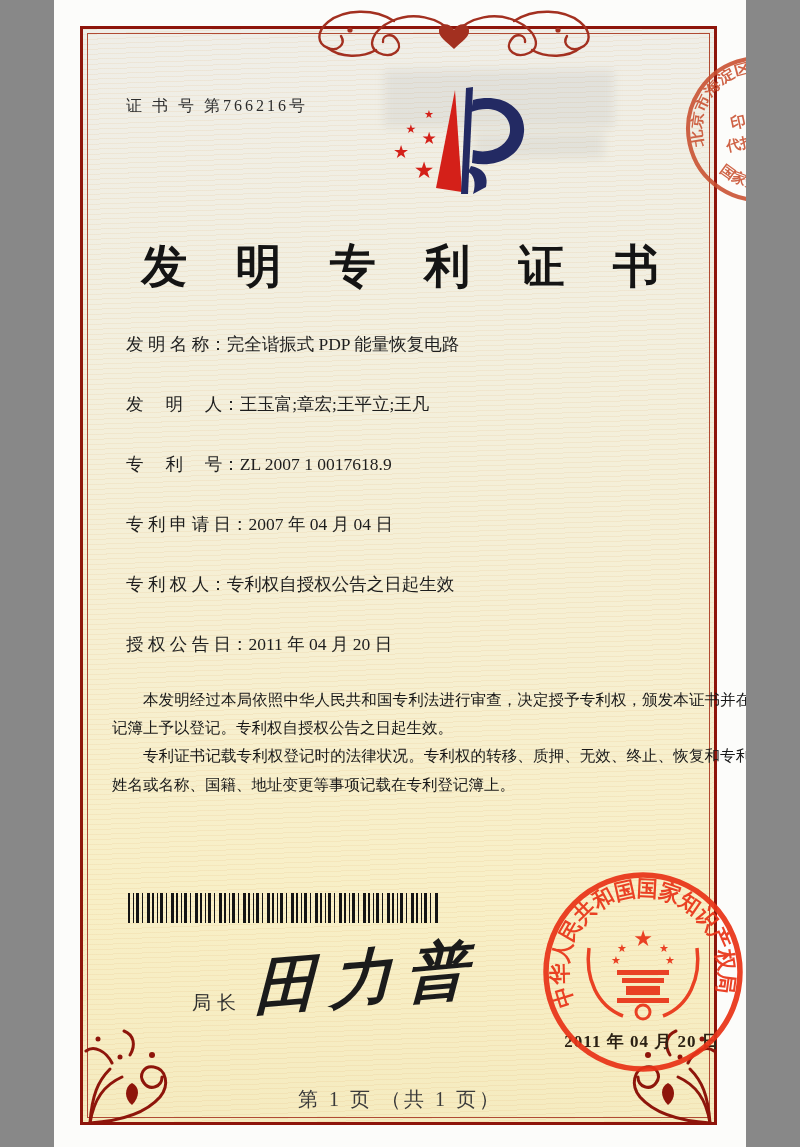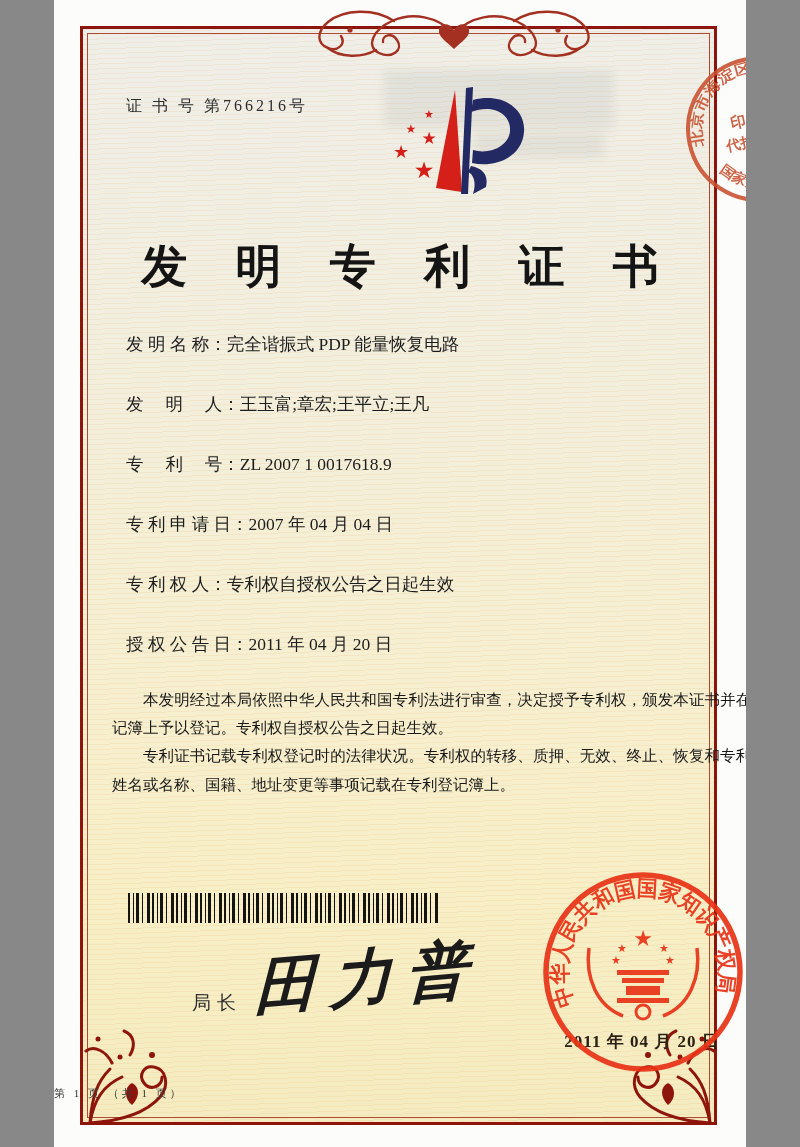--- a/index.html
+++ b/index.html
@@ -57,21 +57,21 @@
     transform:rotate(-5deg) skewX(-6deg);letter-spacing:14px;}
 
   
   #seal{left:483px;top:866px;width:212px;height:212px;z-index:5;opacity:0.93;}
   #seal-date{left:498px;top:1030px;width:180px;text-align:center;font-size:17px;font-weight:600;
     letter-spacing:1px;color:#2b2114;z-index:4;}
 
   
   #tax-stamp{left:626px;top:50px;width:158px;height:158px;z-index:5;transform:rotate(-12deg);opacity:0.88;}
 
-  #page-footer{left:0;right:0;top:1086px;text-align:left;font-size:11px;letter-spacing:3px;color:#3a3a3a;}
+  #page-footer{left:0;right:0;top:1086px;text-align:center;font-size:20px;letter-spacing:3px;color:#3a3a3a;}
 </style>
 </head>
 <body>
 
 <div id="page">
 
   <div id="bg-panel"></div>
 
   <div class="ghost" style="left:330px;top:70px;width:230px;height:58px;"></div>
   <div class="ghost" style="left:420px;top:132px;width:130px;height:26px;"></div>

